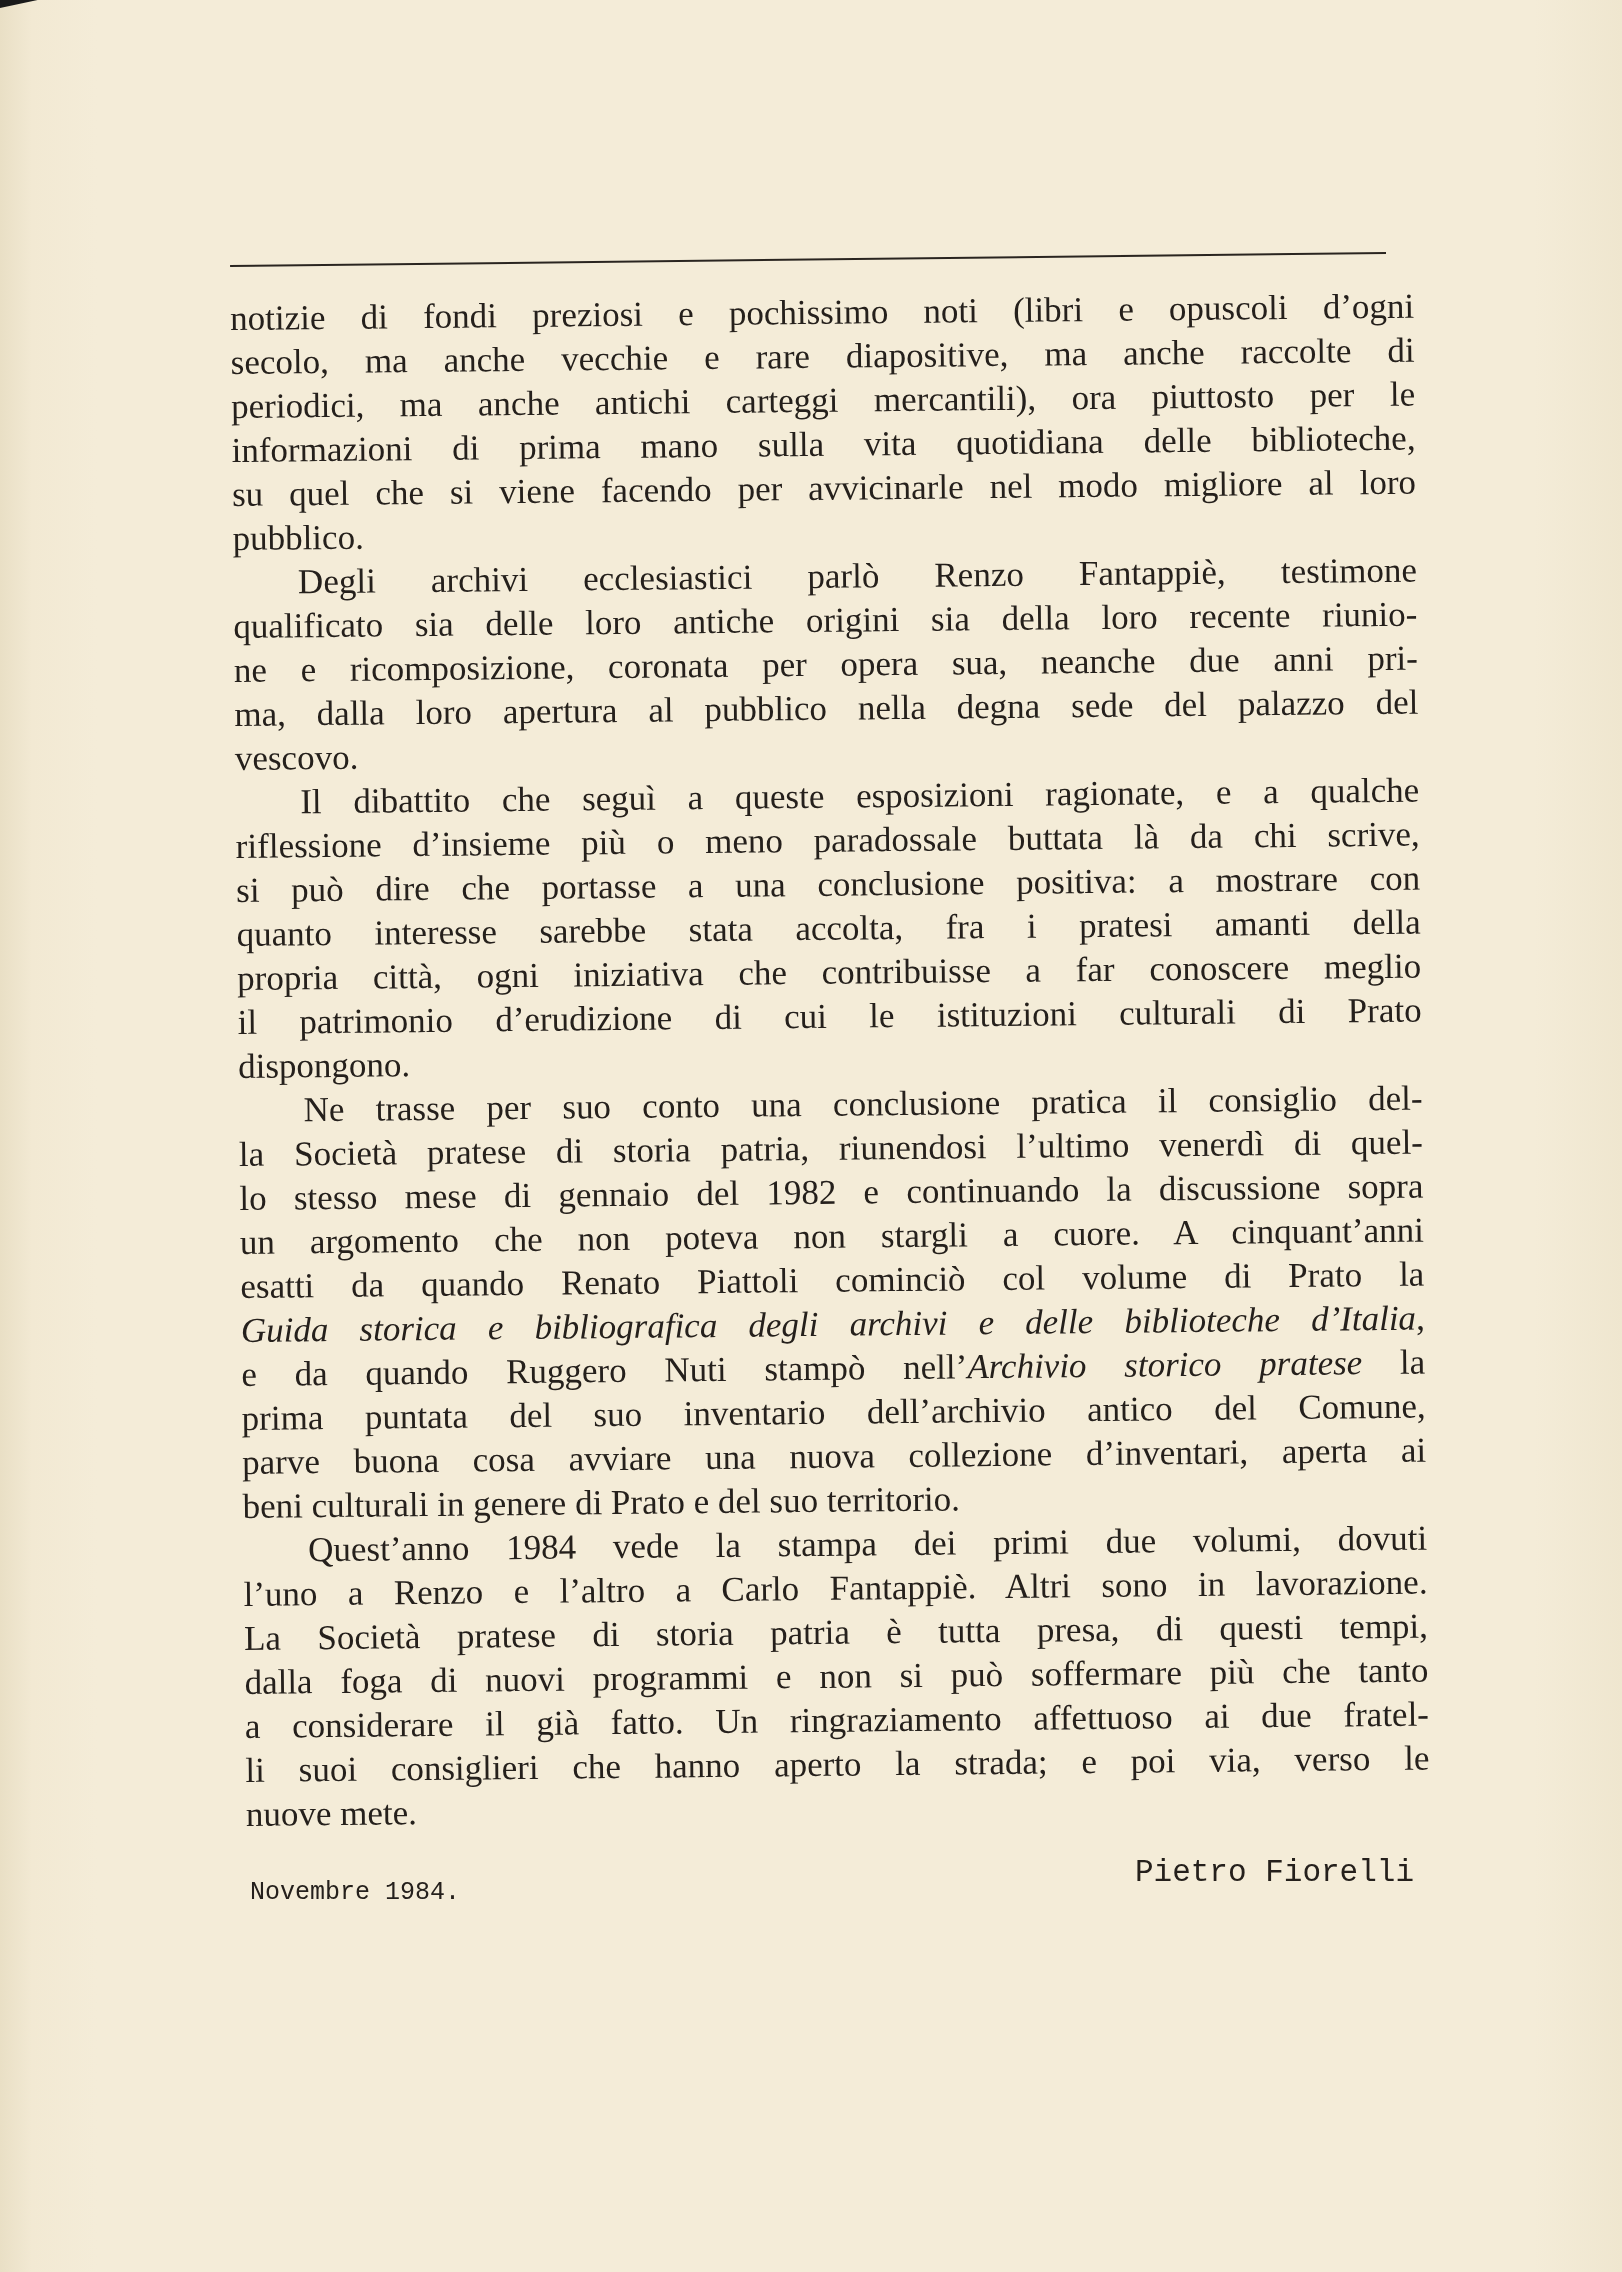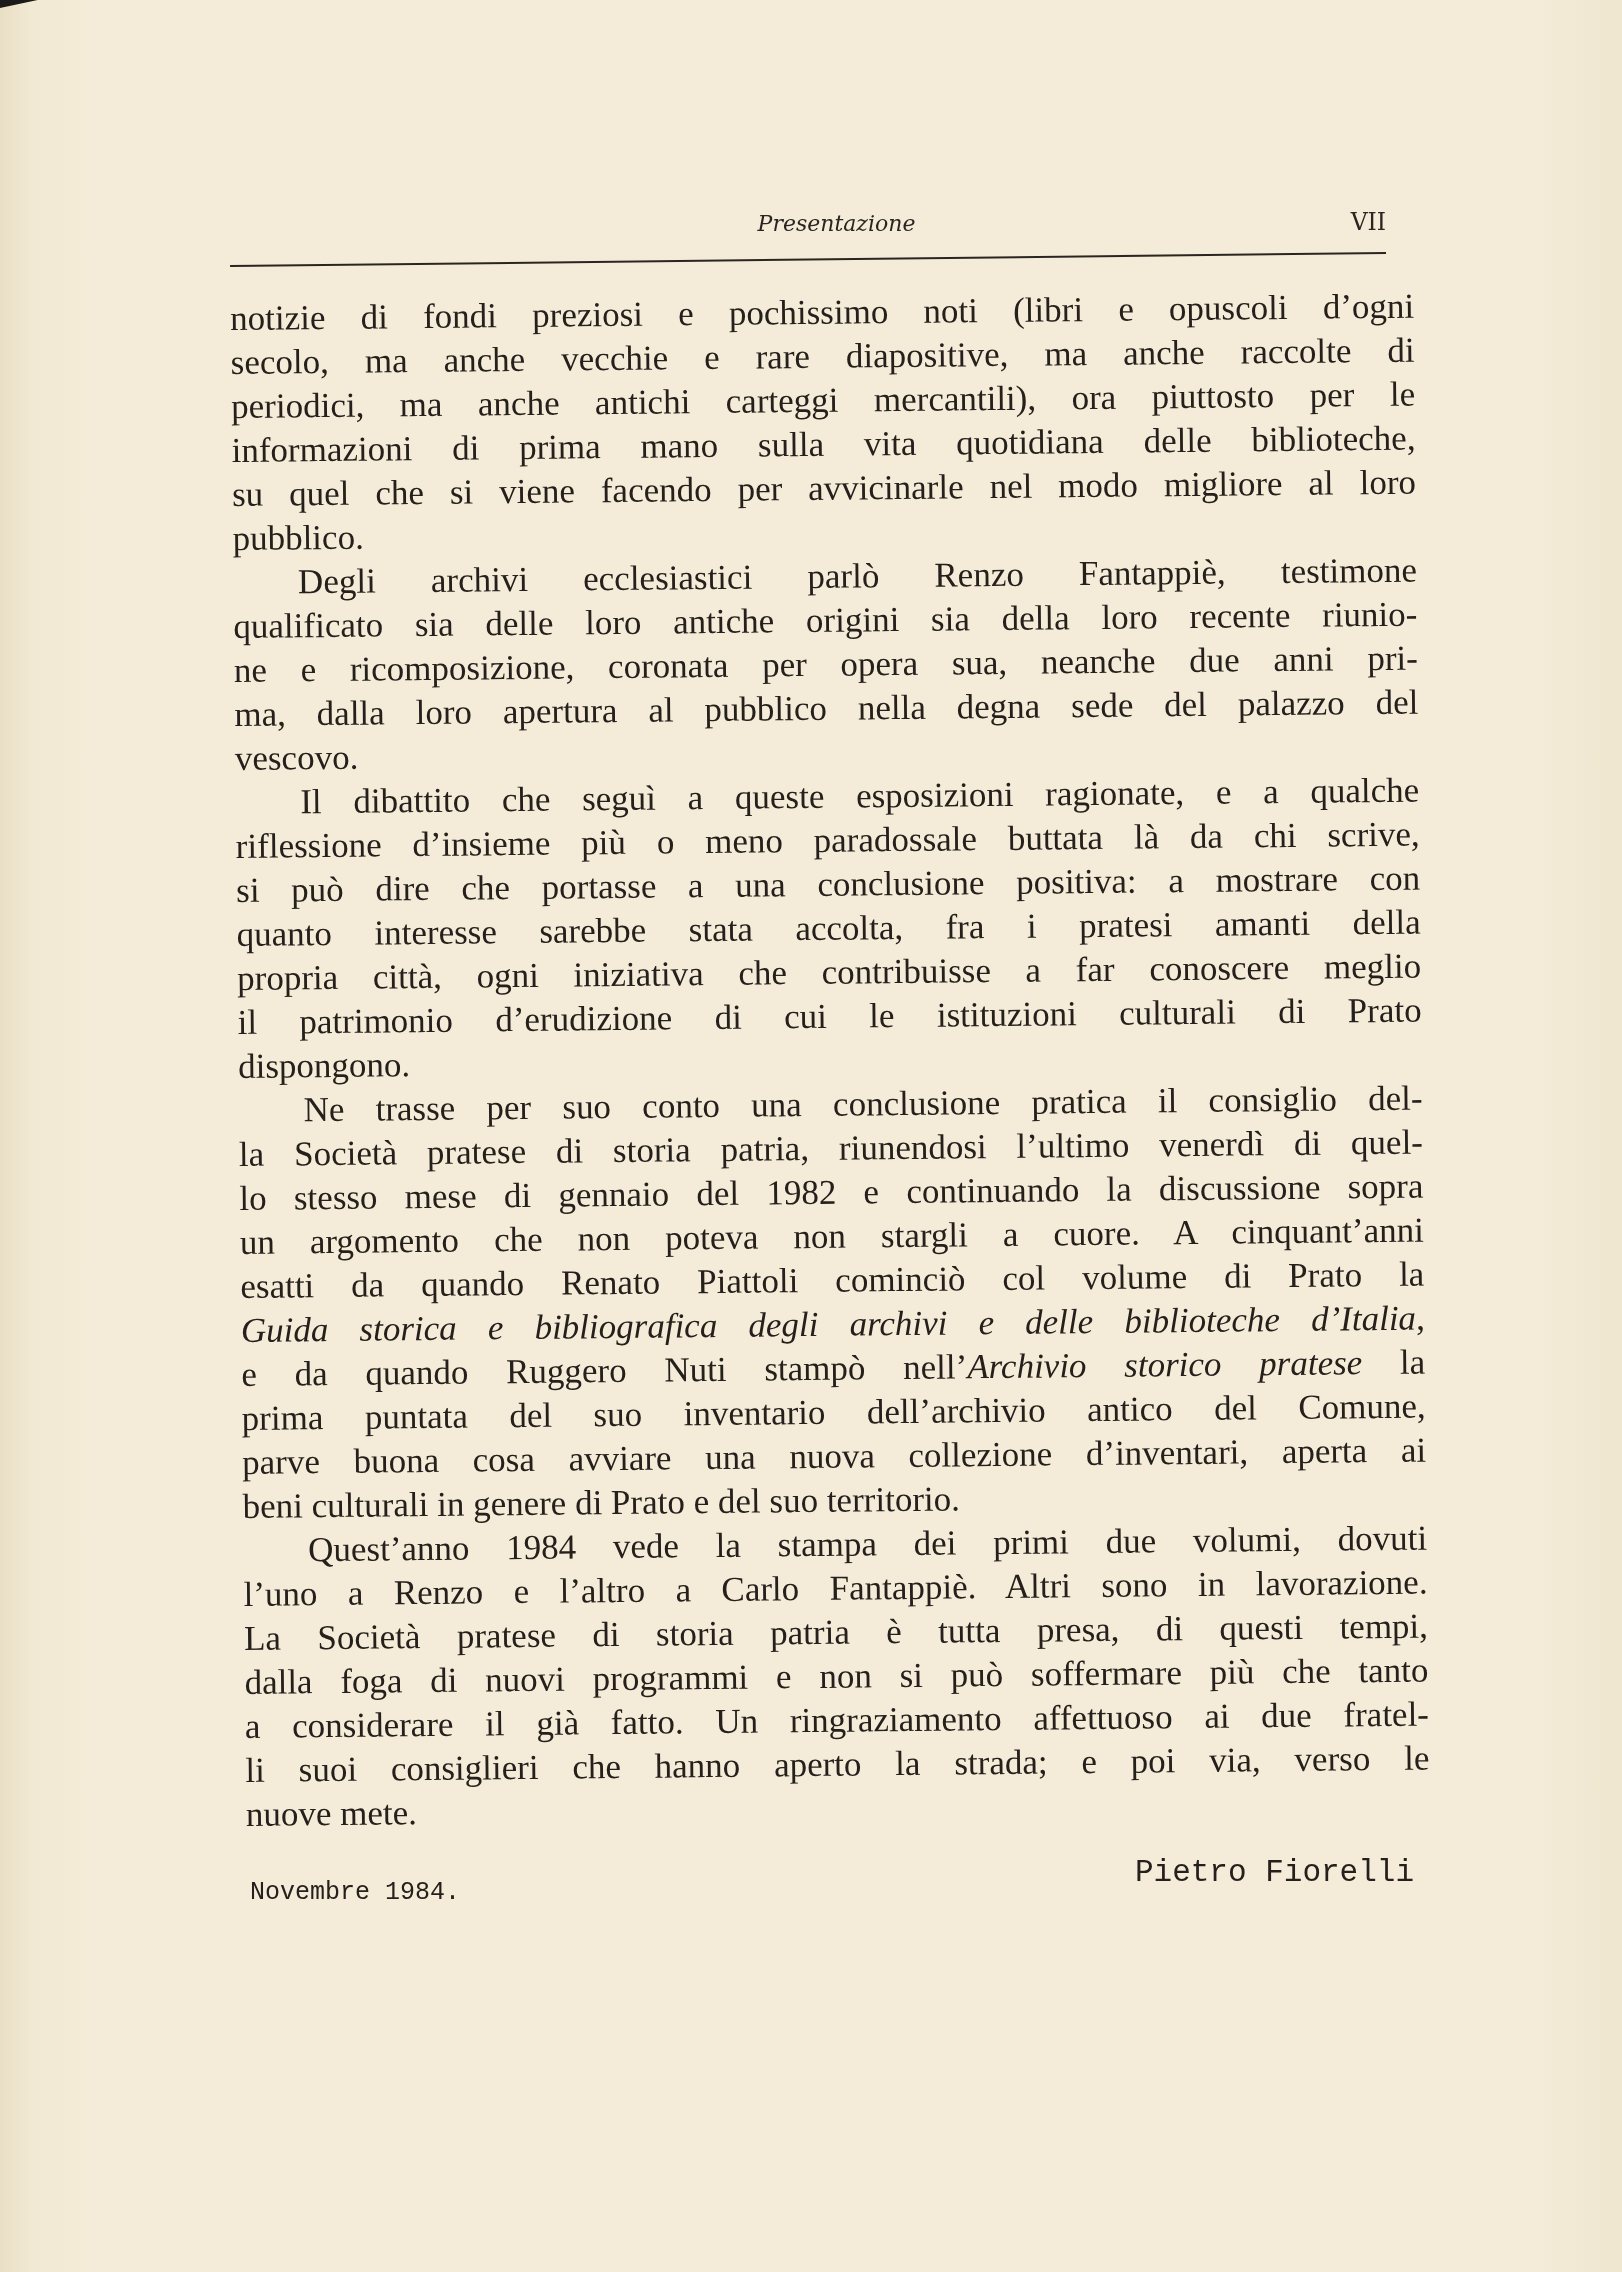--- a/index.html
+++ b/index.html
@@ -46,24 +46,20 @@
   }
   .date { position: absolute; left: 20px; top: 22.6px; font-size: 25px; }
   .signature { position: absolute; right: 0; top: 0; font-size: 31px; text-align: center; }
 </style>
 </head>
 <body>
 
 <div class="page">
   <div class="corner"></div>
 
-  <div class="running-head">
-    <div class="running-title">Presentazione</div>
-    <div class="page-number">VII</div>
-  </div>
   <div class="head-rule"></div>
 
   <div class="body-text" id="body-text">
       <div>
         <span class="line">notizie di fondi preziosi e pochissimo noti (libri e opuscoli d’ogni</span>
         <span class="line">secolo, ma anche vecchie e rare diapositive, ma anche raccolte di</span>
         <span class="line">periodici, ma anche antichi carteggi mercantili), ora piuttosto per le</span>
         <span class="line">informazioni di prima mano sulla vita quotidiana delle biblioteche,</span>
         <span class="line">su quel che si viene facendo per avvicinarle nel modo migliore al loro</span>
         <span class="line last">pubblico.</span>

